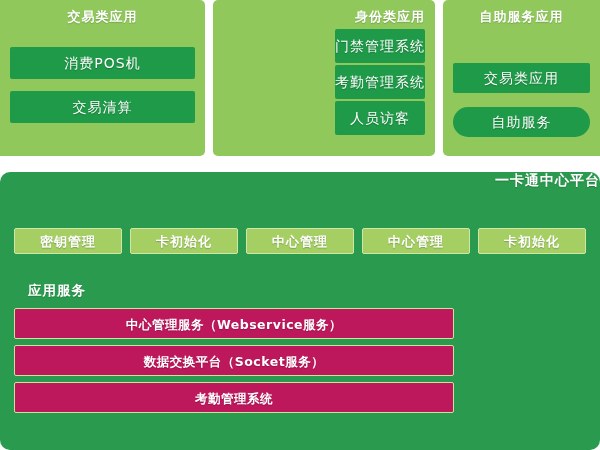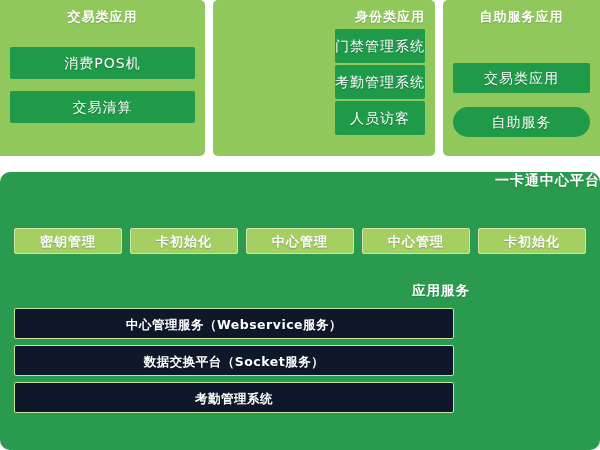--- a/index.html
+++ b/index.html
@@ -125,38 +125,39 @@
     letter-spacing: 1px;
     text-align: center;
     text-shadow: 0 1px 1px rgba(0,0,0,0.22);
   }
 
   .service-title {
     position: absolute;
     left: 0;
     top: 110px;
     width: 470px;
-    text-align: right;
+    text-align: left;
     color: #ffffff;
     font-size: 13.5px;
     font-weight: bold;
     letter-spacing: 1px;
     text-shadow: 0 1px 1px rgba(0,0,0,0.2);
+    padding-left: 28px;
   }
 
   .service-stack {
     position: absolute;
     left: 14px;
     top: 136px;
     width: 440px;
   }
   .service-box {
     height: 31px;
     line-height: 31px;
-    background: #0f172a;
+    background: #be185d;
     border: 1px solid #c9e49d;
     box-sizing: border-box;
     border-radius: 2px;
     color: #ffffff;
     font-size: 12.5px;
     font-weight: bold;
     letter-spacing: 0.5px;
     text-align: center;
     margin-bottom: 6px;
     text-shadow: 0 1px 1px rgba(0,0,0,0.22);

